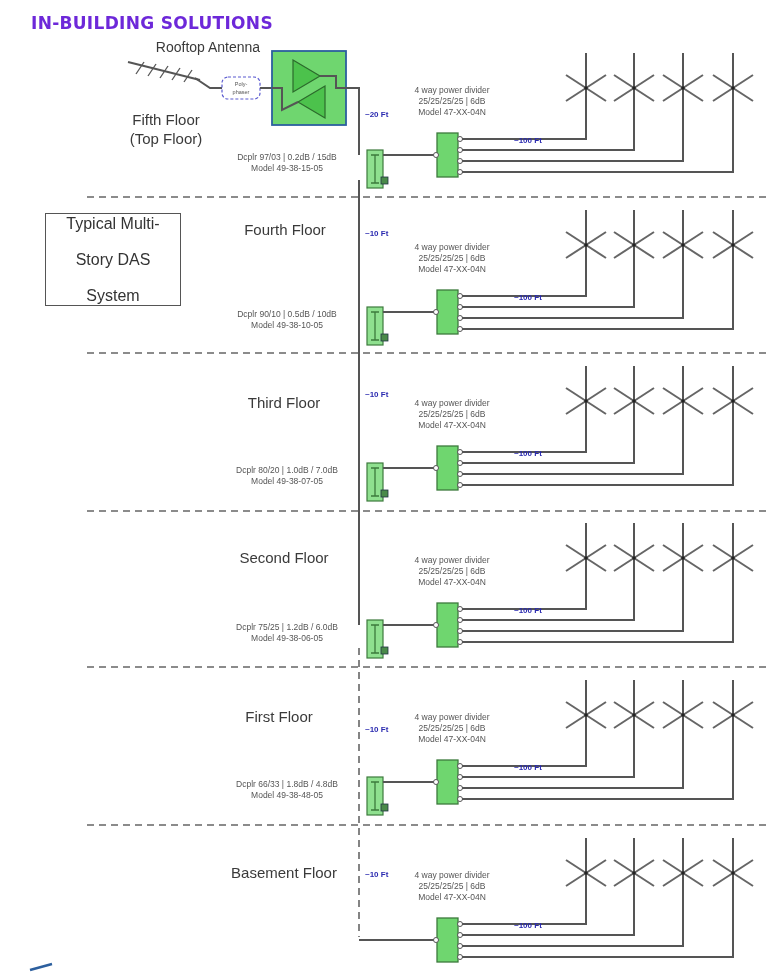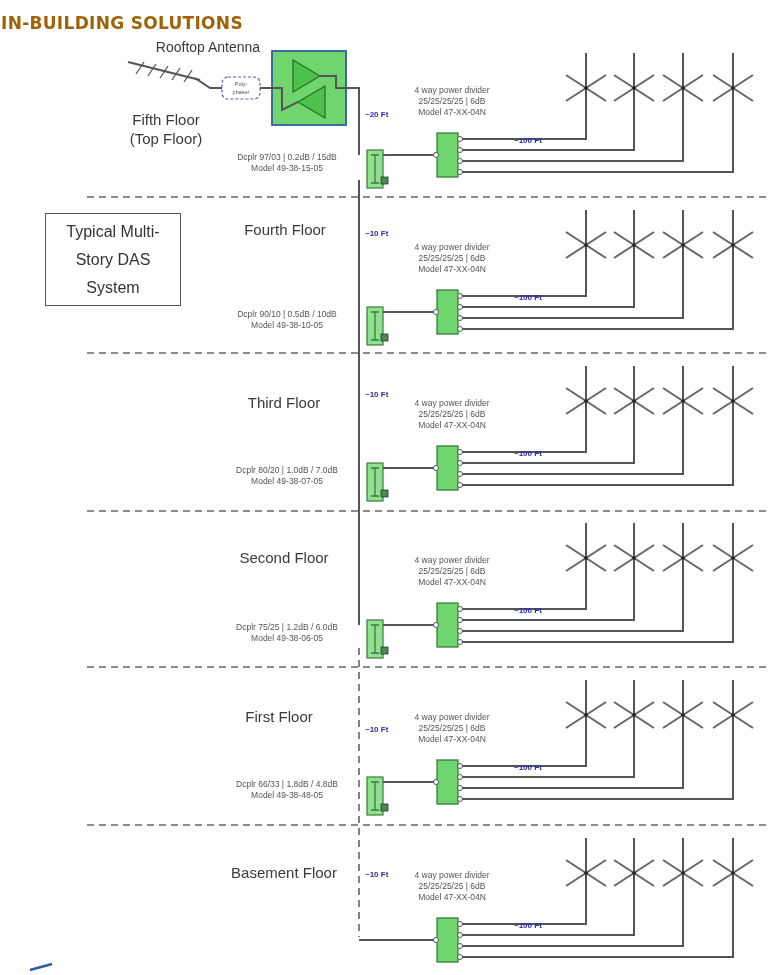--- a/index.html
+++ b/index.html
@@ -1,18 +1,18 @@
 <!DOCTYPE html>
 <html><head>
 <meta charset="utf-8">
 <style>
   html,body{margin:0;padding:0;background:#fff;}
   body{width:768px;height:975px;position:relative;overflow:hidden;font-family:"Liberation Sans",sans-serif;}
-  #title{position:absolute;left:1px;top:13px;font-family:"DejaVu Sans",sans-serif;font-weight:bold;font-size:17px;color:#a16207;letter-spacing:0.3px;}
-  #legend-box{position:absolute;left:45px;top:213px;width:136px;height:93px;border:1.5px solid #555;box-sizing:border-box;display:flex;align-items:center;justify-content:center;text-align:center;font-size:16px;line-height:28px;color:#333;}
+  #title{position:absolute;left:31px;top:13px;font-family:"DejaVu Sans",sans-serif;font-weight:bold;font-size:17px;color:#6d28d9;letter-spacing:0.3px;}
+  #legend-box{position:absolute;left:45px;top:213px;width:136px;height:93px;border:1.5px solid #555;box-sizing:border-box;display:flex;align-items:center;justify-content:center;text-align:center;font-size:16px;line-height:36px;color:#333;}
   svg{position:absolute;left:0;top:0;}
   .lbl{font-family:"Liberation Sans",sans-serif;fill:#444;}
   .floor-lbl{font-size:15px;fill:#3a3a3a;}
   .small{font-size:8.5px;fill:#555;}
   .ft{font-size:8px;font-weight:bold;fill:#2b2bb0;}
   .wire{stroke:#555;stroke-width:2;fill:none;}
   .dash{stroke:#666;stroke-width:1.6;stroke-dasharray:7,5;fill:none;}
 </style>
 </head>
 <body>

